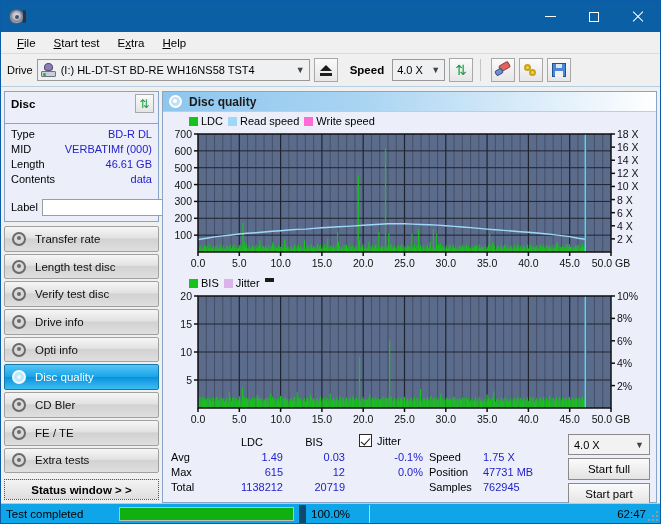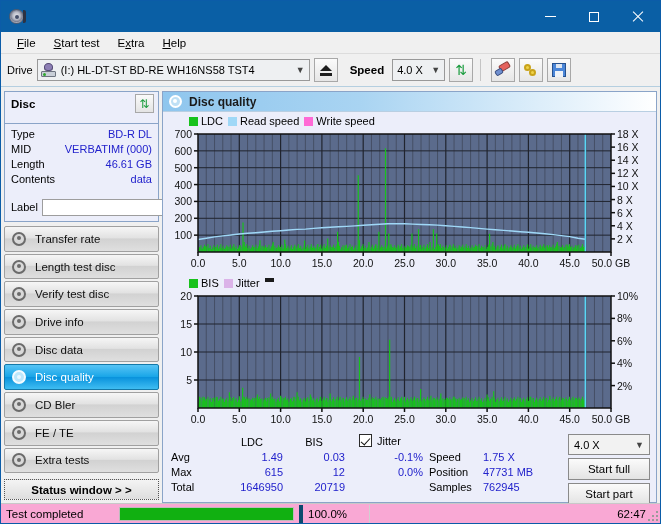--- a/index.html
+++ b/index.html
@@ -225,30 +225,30 @@
     display:flex; align-items:center; padding-left:5px; font-size:11px; position:relative;
   }
   .speed-sel .arw { margin-left:auto; margin-right:5px; font-size:9px; color:#444; }
   .act-btn {
     height:22px; border:1px solid #8a8a8a; background:linear-gradient(#fbfbfb,#e3e3e3);
     display:flex;align-items:center;justify-content:center;font-size:11.5px;
   }
 
   
   .statusbar {
-    height:20px; flex:0 0 20px; background:#f9a8d4;
+    height:20px; flex:0 0 20px; background:#0ea5e9;
     border-top:1px solid #c8c8c8;
     display:flex; align-items:center; font-size:11.5px;
   }
   .sb-cell { height:18px; display:flex; align-items:center; padding:0 5px; }
   .sb-msg { width:118px; }
   .sb-progress { width:180px; position:relative; padding:0; }
   .pbar-track { width:175px; height:14px; background:#e6e6e6; border:1px solid #bcbcbc; position:relative; }
   .pbar-fill { height:100%; background:#11b011; }
-  .sb-pct { width:70px; border-left:4px solid #0c4a6e; }
+  .sb-pct { width:70px; border-left:7px solid #0c4a6e; }
   .sb-time { flex:1; border-left:1px solid #d0d0d0; justify-content:flex-end; padding-right:14px; }
   .grip { position:absolute; right:2px; bottom:2px; width:11px; height:11px; }
   .grip i { position:absolute; width:2px;height:2px;background:#9a9a9a; }
 </style>
 </head>
 <body>
 
 <div class="window">
 
   <div class="titlebar">
@@ -385,21 +385,21 @@
             <i class="ring"></i>
             <i class="ctr"></i>
           </span>
         <span>Drive info</span>
       </div>
       <div class="navbtn">
         <span class="nav-ico">
             <i class="ring"></i>
             <i class="ctr"></i>
           </span>
-        <span>Disc data</span>
+        <span>Opti info</span>
       </div>
       <div class="navbtn active">
         <span class="nav-ico">
             <i class="ring"></i>
             <i class="ctr"></i>
           </span>
         <span>Disc quality</span>
       </div>
       <div class="navbtn">
         <span class="nav-ico">
@@ -1614,21 +1614,21 @@
             <td class="num">-0.1%</td>
           </tr>
           <tr>
             <td>Max</td>
             <td class="num">615</td>
             <td class="num">12</td>
             <td class="num">0.0%</td>
           </tr>
           <tr>
             <td>Total</td>
-            <td class="num">1646950</td>
+            <td class="num">1138212</td>
             <td class="num">20719</td>
             <td class="num"></td>
           </tr>
         </tbody>
           </table>
 
         <table class="right-stats">
           <tbody>
               <tr>
                 <td colspan="2" style="height:15px"></td>

